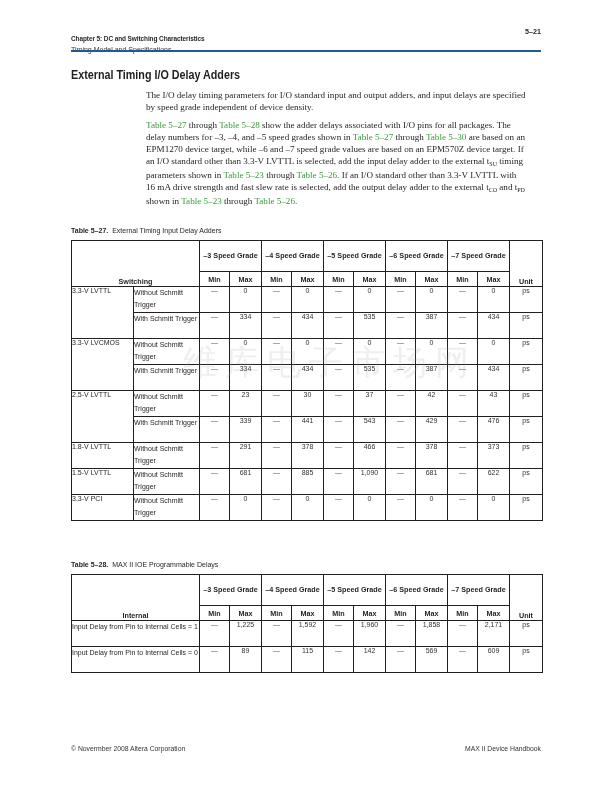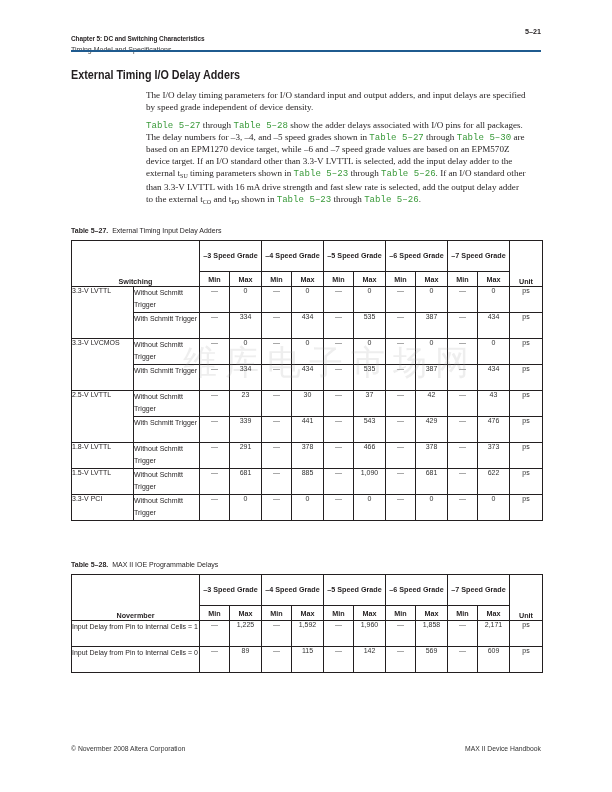--- a/index.html
+++ b/index.html
@@ -6,21 +6,21 @@
   body { width:612px; height:792px; position:relative; overflow:hidden; font-family:"Liberation Sans", sans-serif; color:#231f20; }
   .hdr { position:absolute; left:71px; top:27px; width:470px; }
   .hdr-chapter { font-family:"Liberation Sans", sans-serif; font-weight:bold; font-size:7.2px; letter-spacing:-0.1px; transform:scaleX(0.9); transform-origin:left; display:inline-block; }
   .hdr-page { position:absolute; right:0; top:0; font-weight:bold; font-size:7.2px; }
   .hdr-sub { font-size:7px; color:#3a3a3a; margin-top:1px; }
   .hdr-rule { position:absolute; left:71px; top:50px; width:470px; height:2px; background:#1f5b8f; }
   .section-title { position:absolute; left:71px; top:68px; font-weight:bold; font-size:12.5px; transform:scaleX(0.86); transform-origin:left; white-space:nowrap; }
   .body-text { position:absolute; left:146px; width:380px; font-family:"Liberation Serif", serif; font-size:9.1px; line-height:11.9px; color:#231f20; }
   .p1 { top:90px; }
   .p2 { top:120px; }
-  .link { color:#3a9a3a;font-family:Liberation Mono, monospace; }
+  .link { color:#3a9a3a; }
   .sub { font-size:6px; vertical-align:-1.5px; }
   .caption { position:absolute; left:71px; font-size:7px; white-space:nowrap; }
   .caption b { font-weight:bold; }
   .cap1 { top:227px; }
   .cap2 { top:561px; }
   table.spec { position:absolute; left:71px; border-collapse:collapse; font-size:7px; table-layout:fixed; }
   table.spec td, table.spec th { border:0.8px solid #231f20; padding:0; }
   table.spec { border:1.3px solid #231f20; }
   .t1 { top:240px; width:471px; }
   .t2 { top:574px; width:471px; }
@@ -246,21 +246,21 @@
     <col style="width:30px">
       <col style="width:32px">
     <col style="width:30px">
       <col style="width:32px">
     <col style="width:30px">
       <col style="width:32px">
     <col style="width:33px">
   </colgroup>
   <thead id="t2-head">
       <tr>
-        <th class="std-head" rowspan="2">Novermber</th>
+        <th class="std-head" rowspan="2">Internal</th>
         <th class="grade" colspan="2">–3 Speed Grade</th>
         <th class="grade" colspan="2">–4 Speed Grade</th>
         <th class="grade" colspan="2">–5 Speed Grade</th>
         <th class="grade" colspan="2">–6 Speed Grade</th>
         <th class="grade" colspan="2">–7 Speed Grade</th>
         <th class="std-head" rowspan="2">Unit</th>
       </tr>
       <tr class="head-last">
         <th class="mm">Min</th>
         <th class="mm">Max</th>

